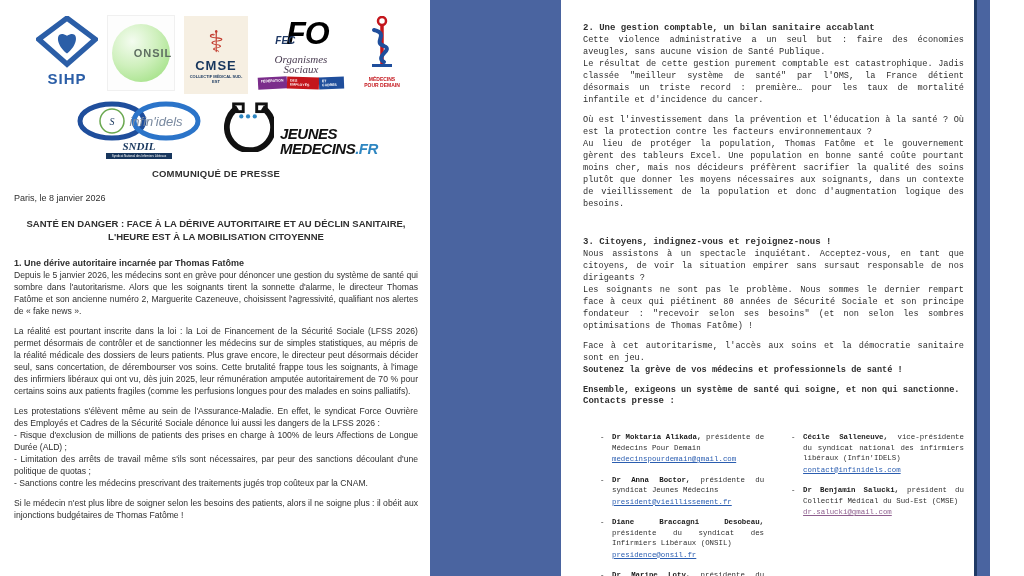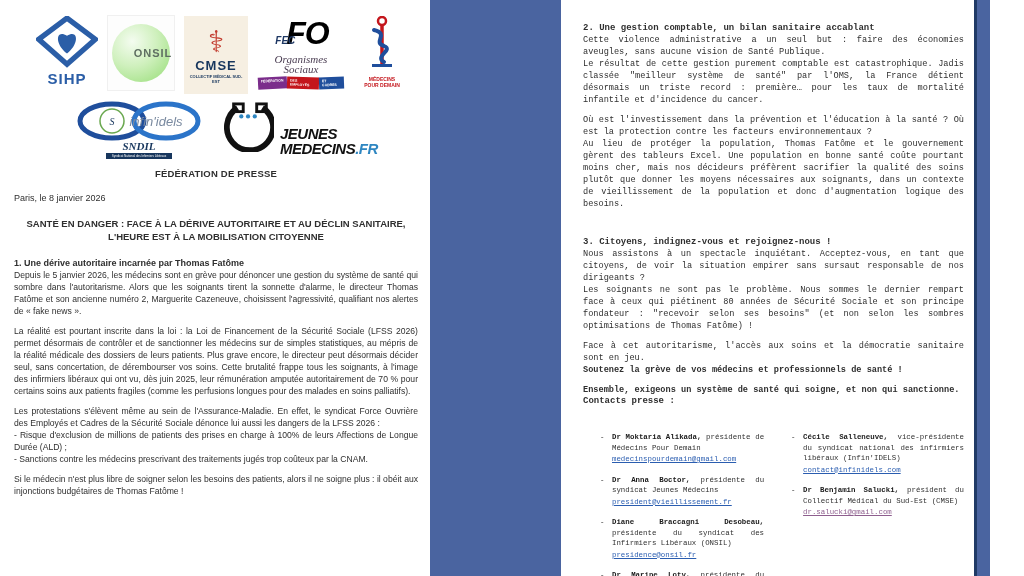--- a/index.html
+++ b/index.html
@@ -161,33 +161,34 @@
             <circle cx="32" cy="15" r="2.2" fill="#2e86c1"></circle>
           </svg>
         </span>
         <span class="jm-text">
           <span>JEUNES</span><br>
           <span>MEDECINS</span><span class="jm-fr">.FR</span>
         </span>
       </div>
     </div>
 
-    <p class="pr-label">FÉDÉRATION DE PRESSE</p>
+    <p class="pr-label">COMMUNIQUÉ DE PRESSE</p>
     <p class="dateline">Paris, le 8 janvier 2026</p>
 
     <div class="doc-title">
       <div>SANTÉ EN DANGER : FACE À LA DÉRIVE AUTORITAIRE ET AU DÉCLIN SANITAIRE,</div>
       <div>L'HEURE EST À LA MOBILISATION CITOYENNE</div>
     </div>
 
     <p class="sec-heading">1. Une dérive autoritaire incarnée par Thomas Fatôme</p>
     <p class="body">Depuis le 5 janvier 2026, les médecins sont en grève pour dénoncer une gestion du système de santé qui sombre dans l'autoritarisme. Alors que les soignants tirent la sonnette d'alarme, le directeur Thomas Fatôme et son ancienne numéro 2, Marguerite Cazeneuve, choisissent l'agressivité, qualifiant nos alertes de « fake news ».</p>
     <p class="body gap">La réalité est pourtant inscrite dans la loi : la Loi de Financement de la Sécurité Sociale (LFSS 2026) permet désormais de contrôler et de sanctionner les médecins sur de simples statistiques, au mépris de la réalité médicale des dossiers de leurs patients. Plus grave encore, le directeur peut désormais décider seul, sans concertation, de dérembourser vos soins. Cette brutalité frappe tous les soignants, à l'image des infirmiers libéraux qui ont vu, dès juin 2025, leur rémunération amputée autoritairement de 70 % pour certains soins aux patients fragiles (comme les perfusions longues pour des malades en soins palliatifs).</p>
     <p class="body gap">Les protestations s'élèvent même au sein de l'Assurance-Maladie. En effet, le syndicat Force Ouvrière des Employés et Cadres de la Sécurité Sociale dénonce lui aussi les dangers de la LFSS 2026 :</p>
     <p class="body">- Risque d'exclusion de millions de patients des prises en charge à 100% de leurs Affections de Longue Durée (ALD) ;</p>
+    <p class="body">- Limitation des arrêts de travail même s'ils sont nécessaires, par peur des sanctions découlant d'une politique de quotas ;</p>
     <p class="body">- Sanctions contre les médecins prescrivant des traitements jugés trop coûteux par la CNAM.</p>
     <p class="body gap">Si le médecin n'est plus libre de soigner selon les besoins des patients, alors il ne soigne plus : il obéit aux injonctions budgétaires de Thomas Fatôme !</p>
   </section>
 
   <div class="divider"></div>
 
   <section class="page page-right">
 
     <p class="sec-heading first">2. Une gestion comptable, un bilan sanitaire accablant</p>
     <p class="body">Cette violence administrative a un seul but : faire des économies aveugles, sans aucune vision de Santé Publique.</p>

